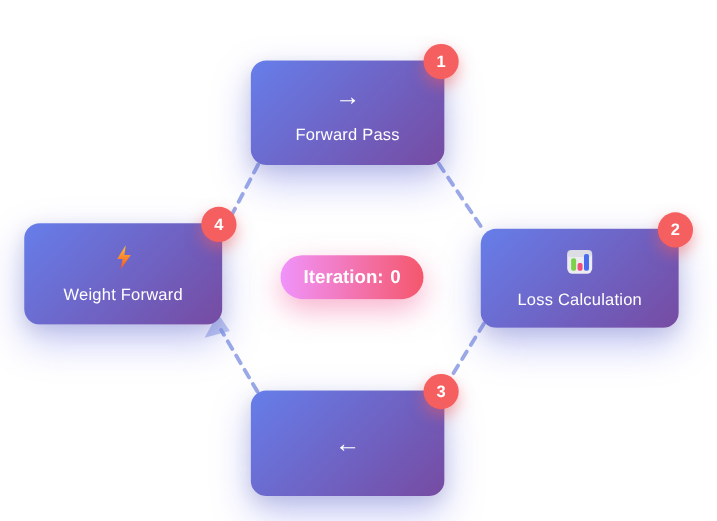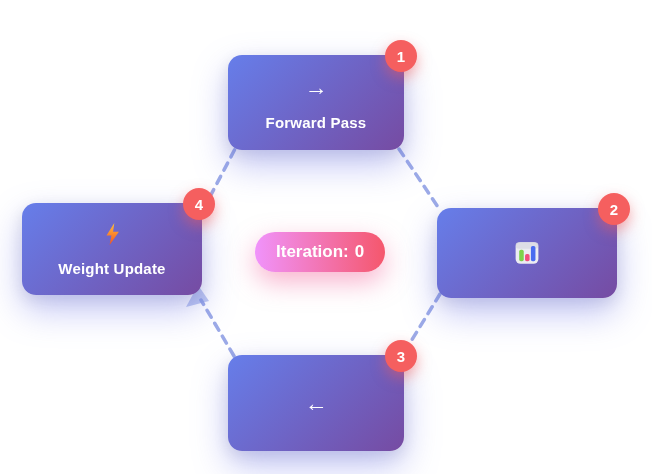--- a/index.html
+++ b/index.html
@@ -14,21 +14,21 @@
     box-shadow:0 15px 35px rgba(103,110,233,.40),0 5px 15px rgba(0,0,0,.10);
     display:flex;flex-direction:column;align-items:center;justify-content:center;
     gap:13px;color:#fff;
   }
   .card-forward {left:228px;top:55px;width:176px;height:95px;}
   .card-loss    {left:437px;top:208px;width:180px;height:90px;}
   .card-backward{left:228px;top:355px;width:176px;height:96px;}
   .card-weight  {left:22px; top:203px;width:180px;height:92px;}
   .card .icon{height:26px;display:flex;align-items:center;justify-content:center;
     font-size:23px;line-height:1;font-weight:bold;}
-  .card .label{font-weight:bold;font-size:15px;letter-spacing:.2px;}
+  .card .label{font-weight:normal;font-size:15px;letter-spacing:.2px;}
   .step-badge{
     position:absolute;top:-15px;right:-13px;width:32px;height:32px;border-radius:50%;
     background:#f55f5f;color:#fff;font-weight:bold;font-size:15px;
     display:flex;align-items:center;justify-content:center;
     box-shadow:0 6px 14px rgba(244,92,92,.5);
   }
   .iteration-pill{
     position:absolute;left:255px;top:232px;height:40px;padding:0 21px;
     border-radius:21px;background:linear-gradient(90deg,#f093fb 0%,#f5576c 100%);
     color:#fff;font-weight:bold;font-size:17px;
@@ -62,41 +62,42 @@
     <div class="step-badge">2</div>
     <span class="icon">
       <svg width="26" height="26" viewBox="0 0 24 24">
         <rect x="1.5" y="2" width="21" height="20" rx="4.5" fill="#ececf2"></rect>
         <rect x="1.5" y="2" width="21" height="6" rx="3" fill="#d9d9e2" opacity="0.8"></rect>
         <rect x="4.8" y="9" width="4.2" height="10.5" rx="1.6" fill="#7ed24a"></rect>
         <rect x="10.2" y="13" width="4.2" height="6.5" rx="1.6" fill="#f04f7c"></rect>
         <rect x="15.6" y="5.5" width="4.2" height="14" rx="1.6" fill="#4a6cf0"></rect>
       </svg>
     </span>
+    <span class="label">Loss Calculation</span>
   </div>
 
   <div class="card card-backward">
     <div class="step-badge">3</div>
     <span class="icon">←</span>
   </div>
 
   <div class="card card-weight">
     <div class="step-badge">4</div>
     <span class="icon">
       <svg width="22" height="24" viewBox="0 0 24 26">
         <defs>
           <linearGradient id="boltGrad" x1="0" y1="0" x2="0" y2="1">
             <stop offset="0" stop-color="#ffc13d"></stop>
             <stop offset="1" stop-color="#f4511e"></stop>
           </linearGradient>
         </defs>
         <path d="M14.5 1 L6 14.5 L11.4 14.5 L9.4 25 L19.5 10.5 L13.2 10.5 Z" fill="url(#boltGrad)"></path>
       </svg>
     </span>
-    <span class="label">Weight Update</span>
+    <span class="label">Weight Forward</span>
   </div>
 
   <div class="iteration-pill">
     <span>Iteration:</span>
     <span>0</span>
   </div>
 
 </div>
 
 </body></html>

